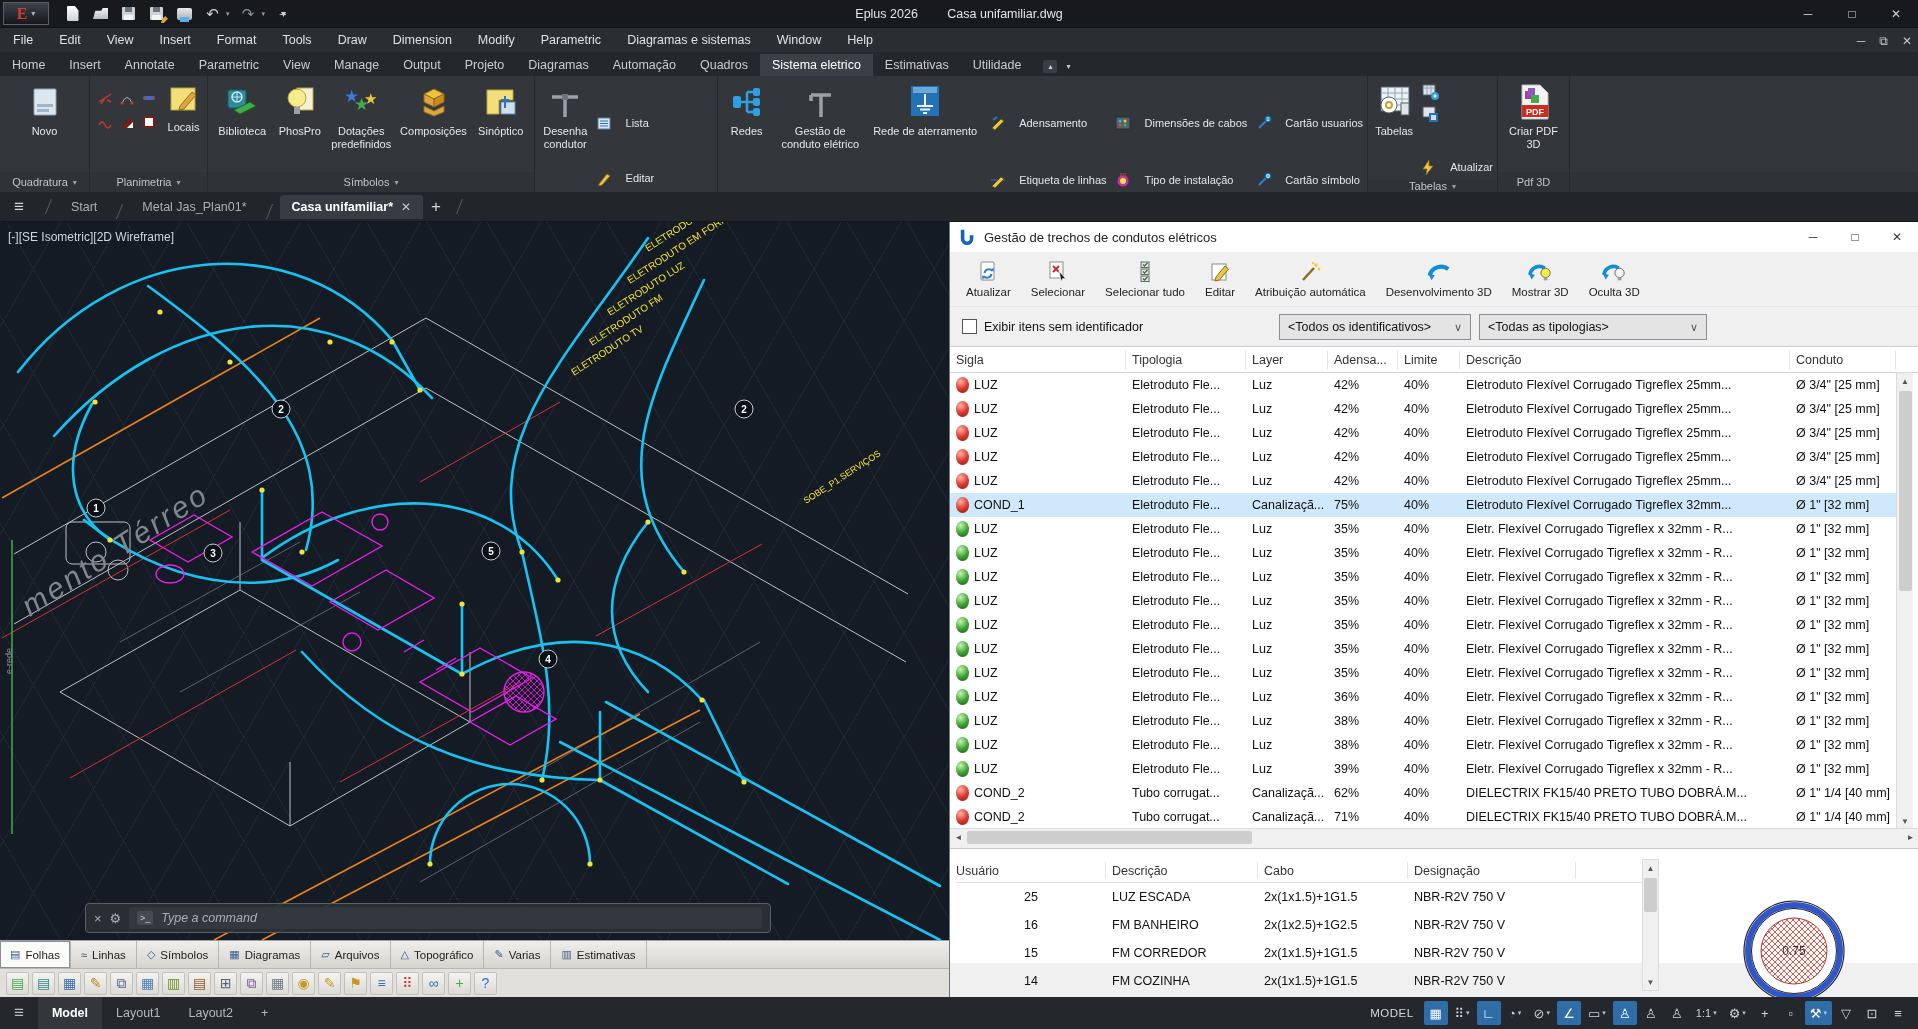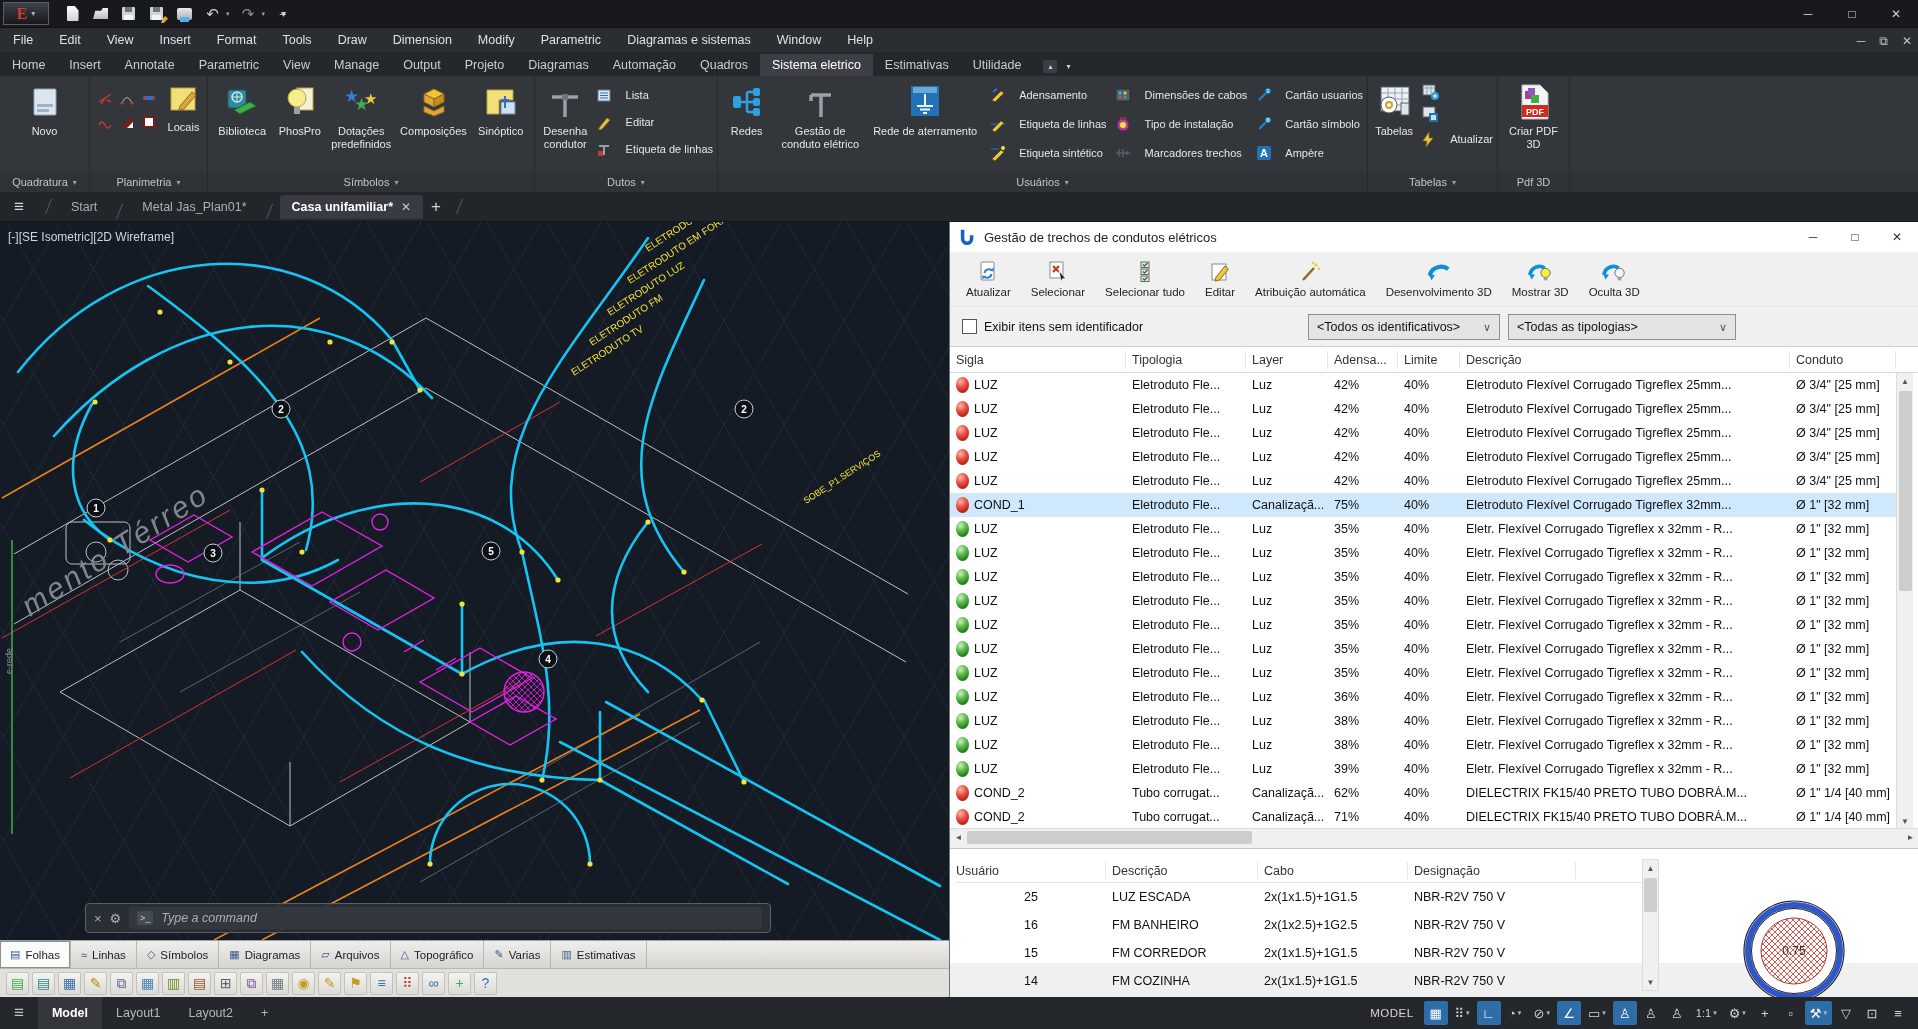--- a/index.html
+++ b/index.html
@@ -42,21 +42,21 @@
   .rcollapse span{background:#3a3e44;color:#c9ced4;font-size:8px;padding:2px 5px;border-radius:2px;}
 
   
   .ribbon{position:absolute;left:0;top:76px;width:100%;height:116px;background:#33373c;display:flex;}
   .rpanel{height:100%;border-right:1px solid #26292d;display:flex;flex-direction:column;flex:0 0 auto;}
   .rbody{flex:1;display:flex;align-items:flex-start;padding:6px 4px 0 4px;gap:4px;}
   .rfoot{height:20px;background:#2f3337;color:#bfc5cb;font-size:11px;display:flex;align-items:center;justify-content:center;gap:5px;}
   .rfoot .cr{font-size:8px;color:#9aa0a6;}
   .bigitem{display:flex;flex-direction:column;align-items:center;width:64px;gap:3px;}
   .bigitem .lbl, .smalllbl{font-size:11px;color:#e3e7ea;text-align:center;line-height:1.15;}
-  .smallrow{display:flex;align-items:center;gap:13px;height:26px;}
+  .smallrow{display:flex;align-items:center;gap:13px;height:26px;margin-top:28px;}
   .smallrow .lbl{font-size:11px;color:#e3e7ea;white-space:nowrap;}
   .scol{display:flex;flex-direction:column;justify-content:flex-start;}
   .micon{width:17px;height:17px;display:flex;align-items:center;justify-content:center;flex:0 0 auto;}
   .ric{width:40px;height:40px;display:flex;align-items:center;justify-content:center;}
   .ric svg,.micon svg{display:block;}
   .pgrid{display:grid;grid-template-columns:repeat(3,22px);grid-auto-rows:24px;align-items:center;justify-items:center;margin-top:4px;}
 
   
   .doctabs{position:absolute;left:0;top:192px;width:100%;height:30px;background:#22252a;display:flex;align-items:center;border-bottom:1px solid #15171b;}
   .hamb{color:#cfd4da;font-size:17px;padding:0 14px;}
@@ -93,21 +93,21 @@
   .dlg-title .t{font-size:13px;color:#222;}
   .dlg-ctl{margin-left:auto;display:flex;height:100%;}
   .dlg-btn{width:42px;display:flex;align-items:center;justify-content:center;color:#333;font-size:12px;}
   .dlg-toolbar{height:54px;display:flex;align-items:center;gap:20px;padding:0 16px;background:#f0f0f0;}
   .dtb{display:flex;flex-direction:column;align-items:center;gap:2px;}
   .dtb .ic{width:26px;height:24px;display:flex;align-items:center;justify-content:center;}
   .dtb .lb{font-size:11.5px;color:#222;white-space:nowrap;}
   .dlg-filter{height:40px;position:relative;display:flex;align-items:center;padding-left:12px;border-top:1px solid #e6e6e6;}
   .chk{width:15px;height:15px;background:#fff;border:1px solid #555;margin-right:7px;}
   .chk-lbl{font-size:12.5px;color:#111;}
-  .dd{position:absolute;top:7px;height:26px;background:#e4e4e4;border:1px solid #8a8f96;display:flex;align-items:center;padding:2px 8px;font-size:12.5px;color:#111;margin-left:29px;}
+  .dd{position:absolute;top:7px;height:26px;background:#e4e4e4;border:1px solid #8a8f96;display:flex;align-items:center;padding:2px 8px;font-size:12.5px;color:#111;}
   .dd .v{margin-left:auto;color:#555;font-size:11px;padding-left:10px;}
   .dd1{left:329px;width:192px;}
   .dd2{left:529px;width:228px;}
 
   .dlg-table{position:absolute;left:0;top:124px;width:969px;height:482px;background:#fff;border-top:1px solid #d0d0d0;}
   .thead{display:flex;height:26px;align-items:center;border-bottom:1px solid #d8d8d8;background:#fff;}
   .th{font-size:12.5px;color:#333;padding-left:6px;border-right:1px solid #e4e4e4;height:18px;display:flex;align-items:center;overflow:hidden;white-space:nowrap;}
   .tbody{position:absolute;left:0;top:26px;width:946px;height:456px;overflow:hidden;}
   .trow{display:flex;height:24px;align-items:center;font-size:12.5px;color:#111;}
   .trow.selected{background:#cfe8fc;}
@@ -177,20 +177,24 @@
           <span class="uglyph">↶</span>
         </span>
         <span class="mini-cr">▾</span>
       <span class="qic">
           <span class="uglyph dim">↷</span>
         </span>
         <span class="mini-cr">▾</span>
       <span class="qic">
           <span class="uglyph" style="font-size:10px;">▾̶</span>
         </span>
+    </div>
+    <div class="title-center">
+      <span>Eplus 2026</span>
+      <b>Casa unifamiliar.dwg</b>
     </div>
     <div class="winctl">
       <span class="wbtn">─</span>
       <span class="wbtn">□</span>
       <span class="wbtn">✕</span>
     </div>
   </div>
 
   <div class="menubar">
     <div id="menus" style="display:flex;height:100%;">

